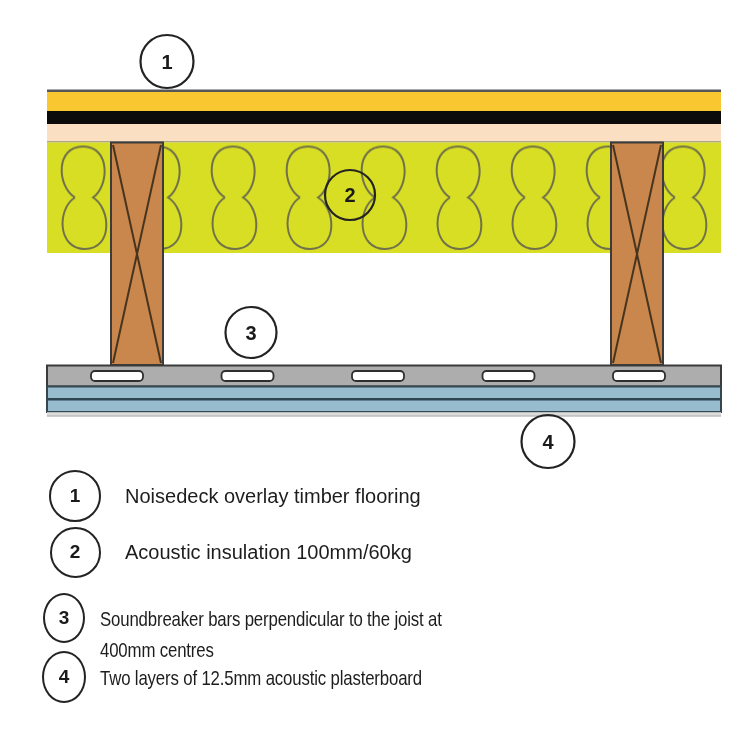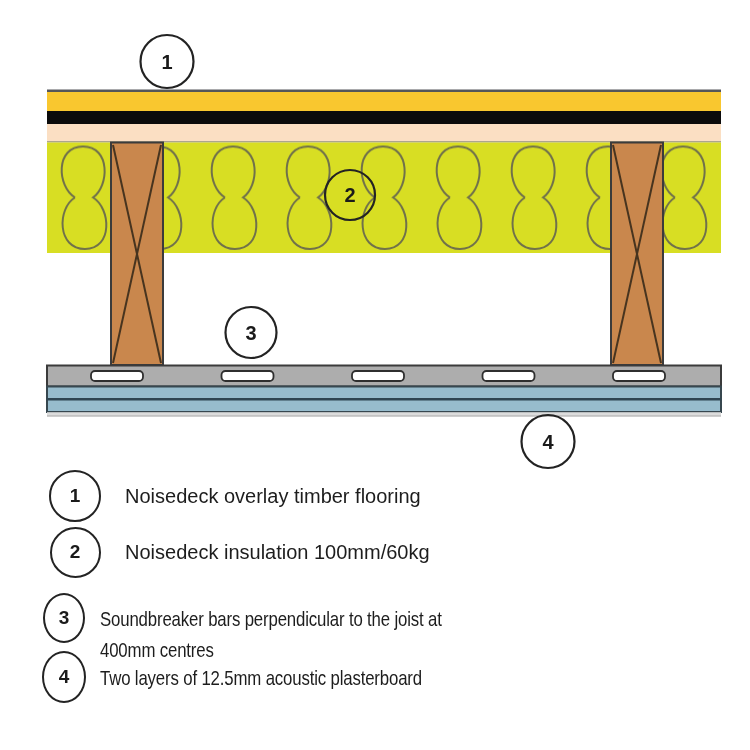--- a/index.html
+++ b/index.html
@@ -114,21 +114,21 @@
       <text x="548" y="448.5" text-anchor="middle" font-size="20" font-weight="bold" fill="#1a1a1a">4</text>
     </g>
   </svg>
 
   <div>
 
     <div class="legend-circle" style="left:49px; top:470px; width:52px; height:52px;">1</div>
     <div class="legend-label" style="left:125px; top:482px;">Noisedeck overlay timber flooring</div>
 
     <div class="legend-circle" style="left:49.5px; top:526.5px; width:51px; height:51px;">2</div>
-    <div class="legend-label" style="left:125px; top:538px;">Noisedeck insulation 100mm/60kg</div>
+    <div class="legend-label" style="left:125px; top:538px;">Acoustic insulation 100mm/60kg</div>
 
     <div class="legend-circle" style="left:43px; top:593px; width:42px; height:50px;">3</div>
     <div class="legend-label condensed" style="left:100px; top:603px;">Soundbreaker bars perpendicular to the joist at 400mm centres</div>
 
     <div class="legend-circle" style="left:42px; top:651px; width:44px; height:52px;">4</div>
     <div class="legend-label condensed" style="left:100px; top:662px;">Two layers of 12.5mm acoustic plasterboard</div>
 
   </div>
 </div>
 

